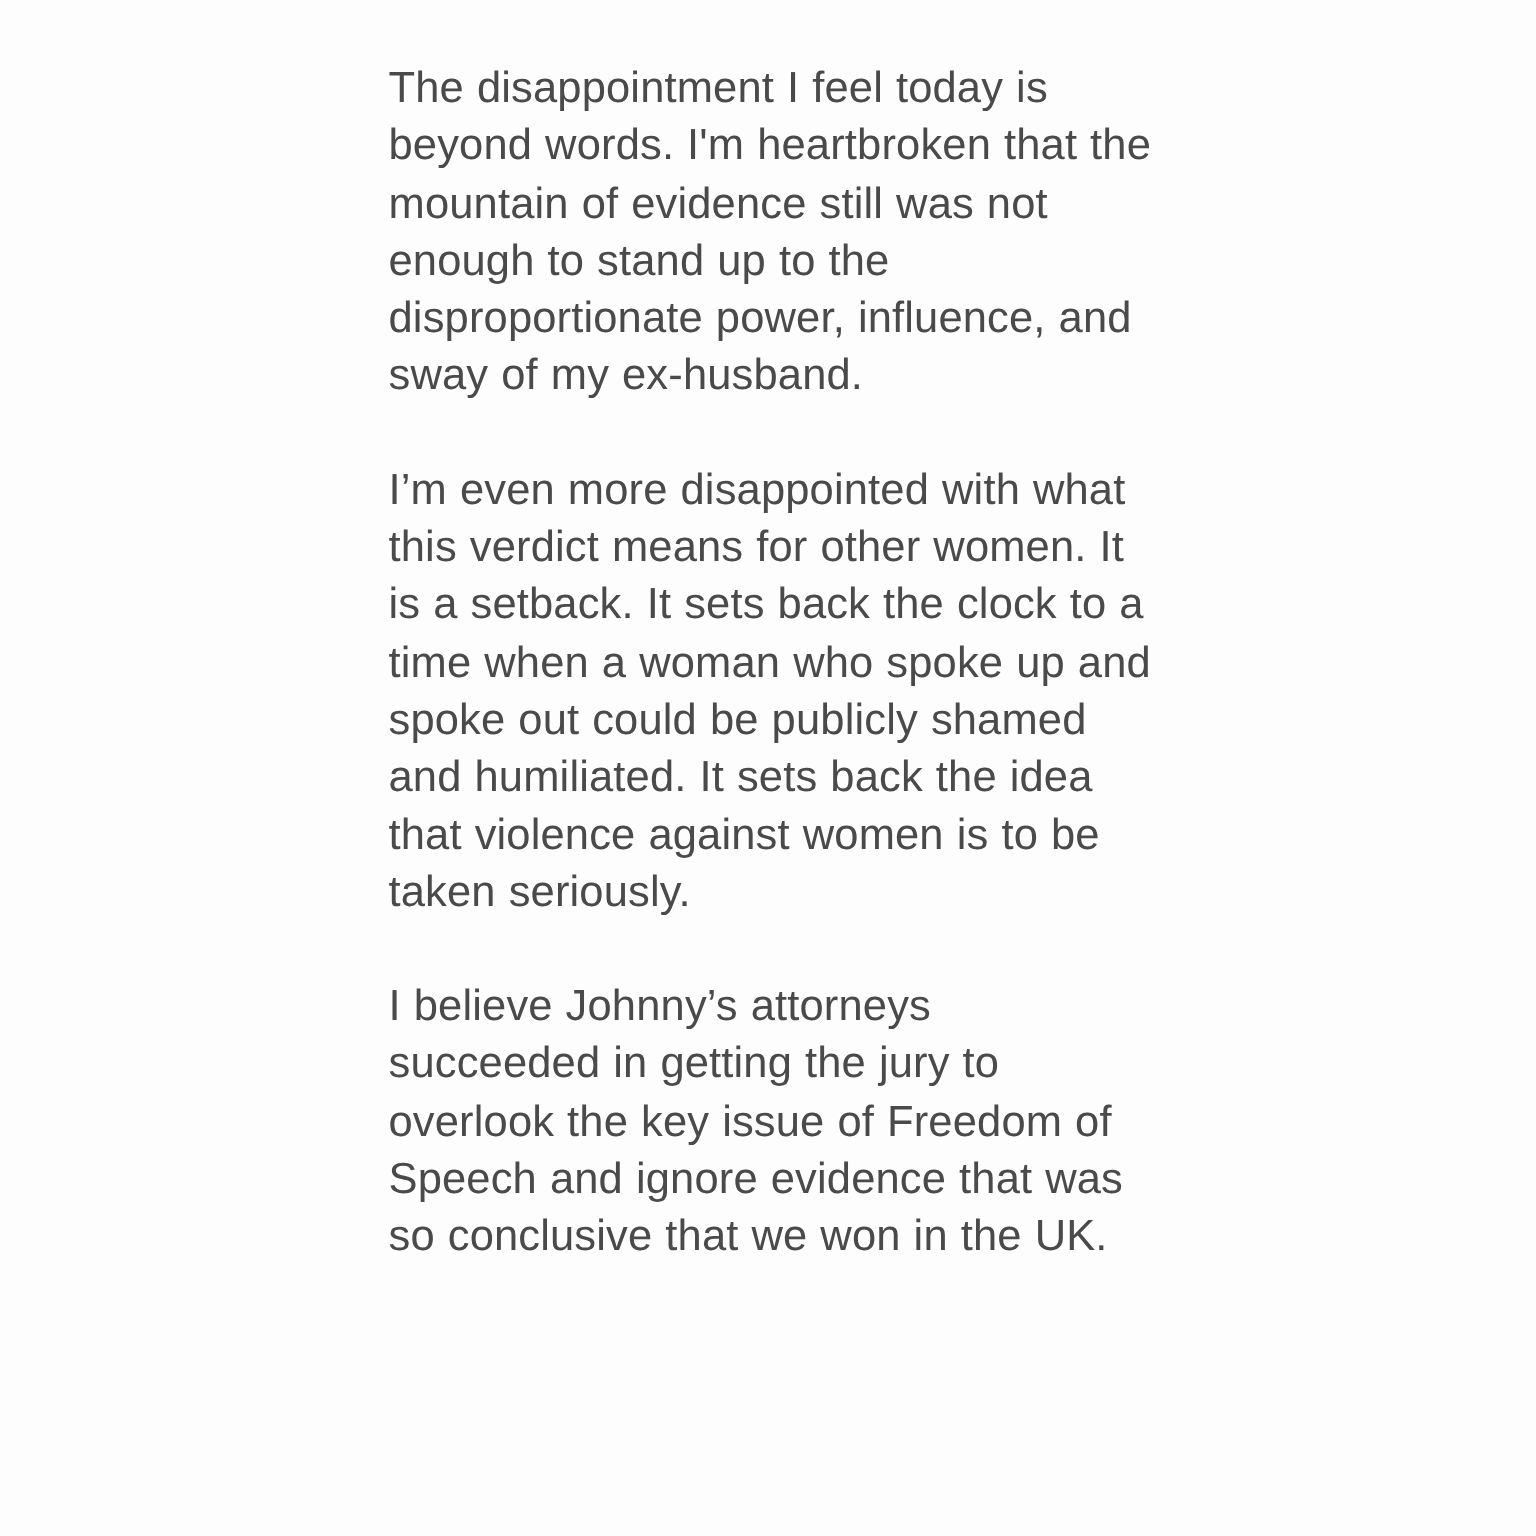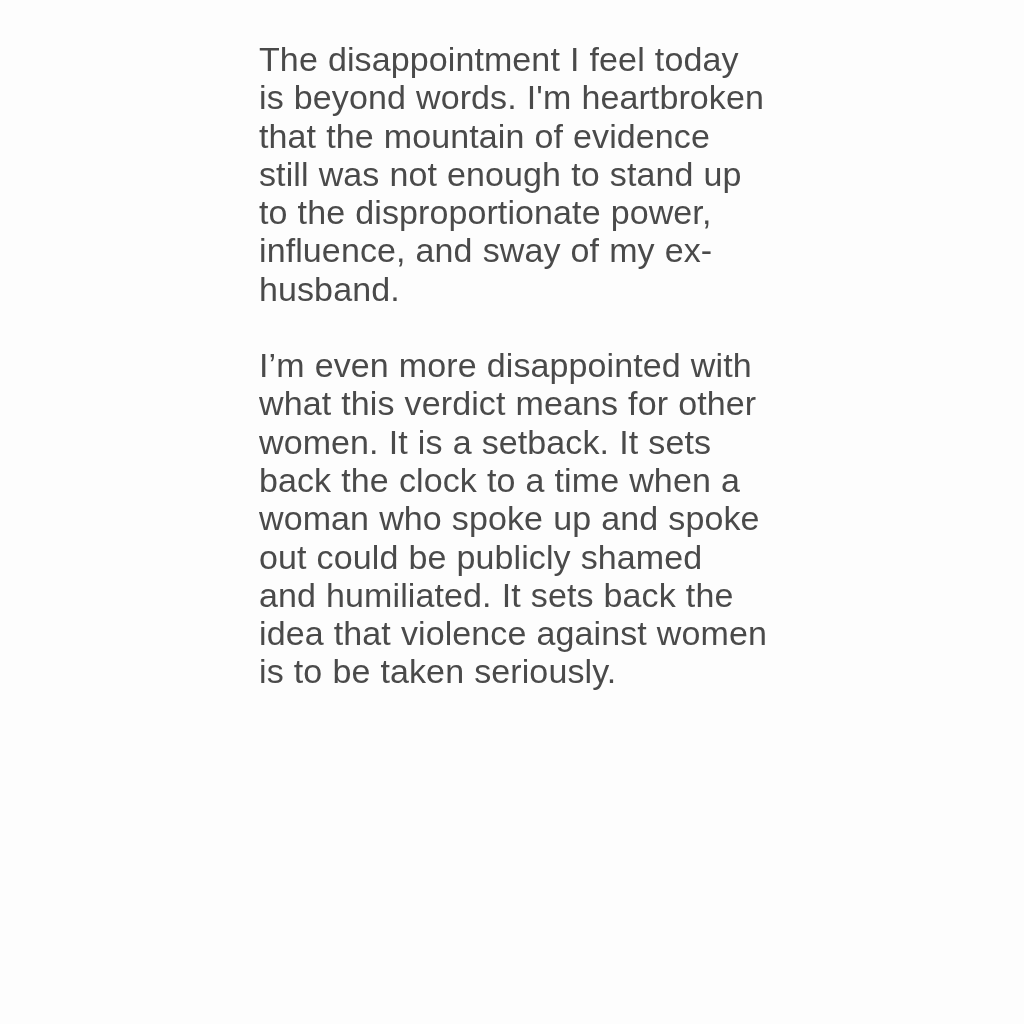--- a/index.html
+++ b/index.html
@@ -16,35 +16,36 @@
   .statement-card {
     box-sizing: border-box;
     width: 1024px;
     height: 1024px;
     background: #fdfdfd;
     padding: 40px 255px 20px 259px;
     display: block;
   }
   .statement-body {
     color: #4a4a4a;
-    font-size: 34px;
+    font-size: 29px;
     line-height: 38.3px;
     letter-spacing: 0.1px;
     font-weight: 400;
   }
   .statement-paragraph {
     margin: 0 0 38px 0;
     white-space: normal;
     word-spacing: 0.5px;
   }
   .statement-paragraph:last-child {
     margin-bottom: 0;
   }
 </style>
 </head>
 <body>
 
 <div class="statement-card">
   <div class="statement-body">
     <p class="statement-paragraph">The disappointment I feel today is beyond words. I'm heartbroken that the mountain of evidence still was not enough to stand up to the disproportionate power, influence, and sway of my ex-husband.</p>
     <p class="statement-paragraph">I’m even more disappointed with what this verdict means for other women. It is a setback. It sets back the clock to a time when a woman who spoke up and spoke out could be publicly shamed and humiliated. It sets back the idea that violence against women is to be taken seriously.</p>
+    <p class="statement-paragraph">I believe Johnny’s attorneys succeeded in getting the jury to overlook the key issue of Freedom of Speech and ignore evidence that was so conclusive that we won in the UK.</p>
   </div>
 </div>
 
 </body></html>

